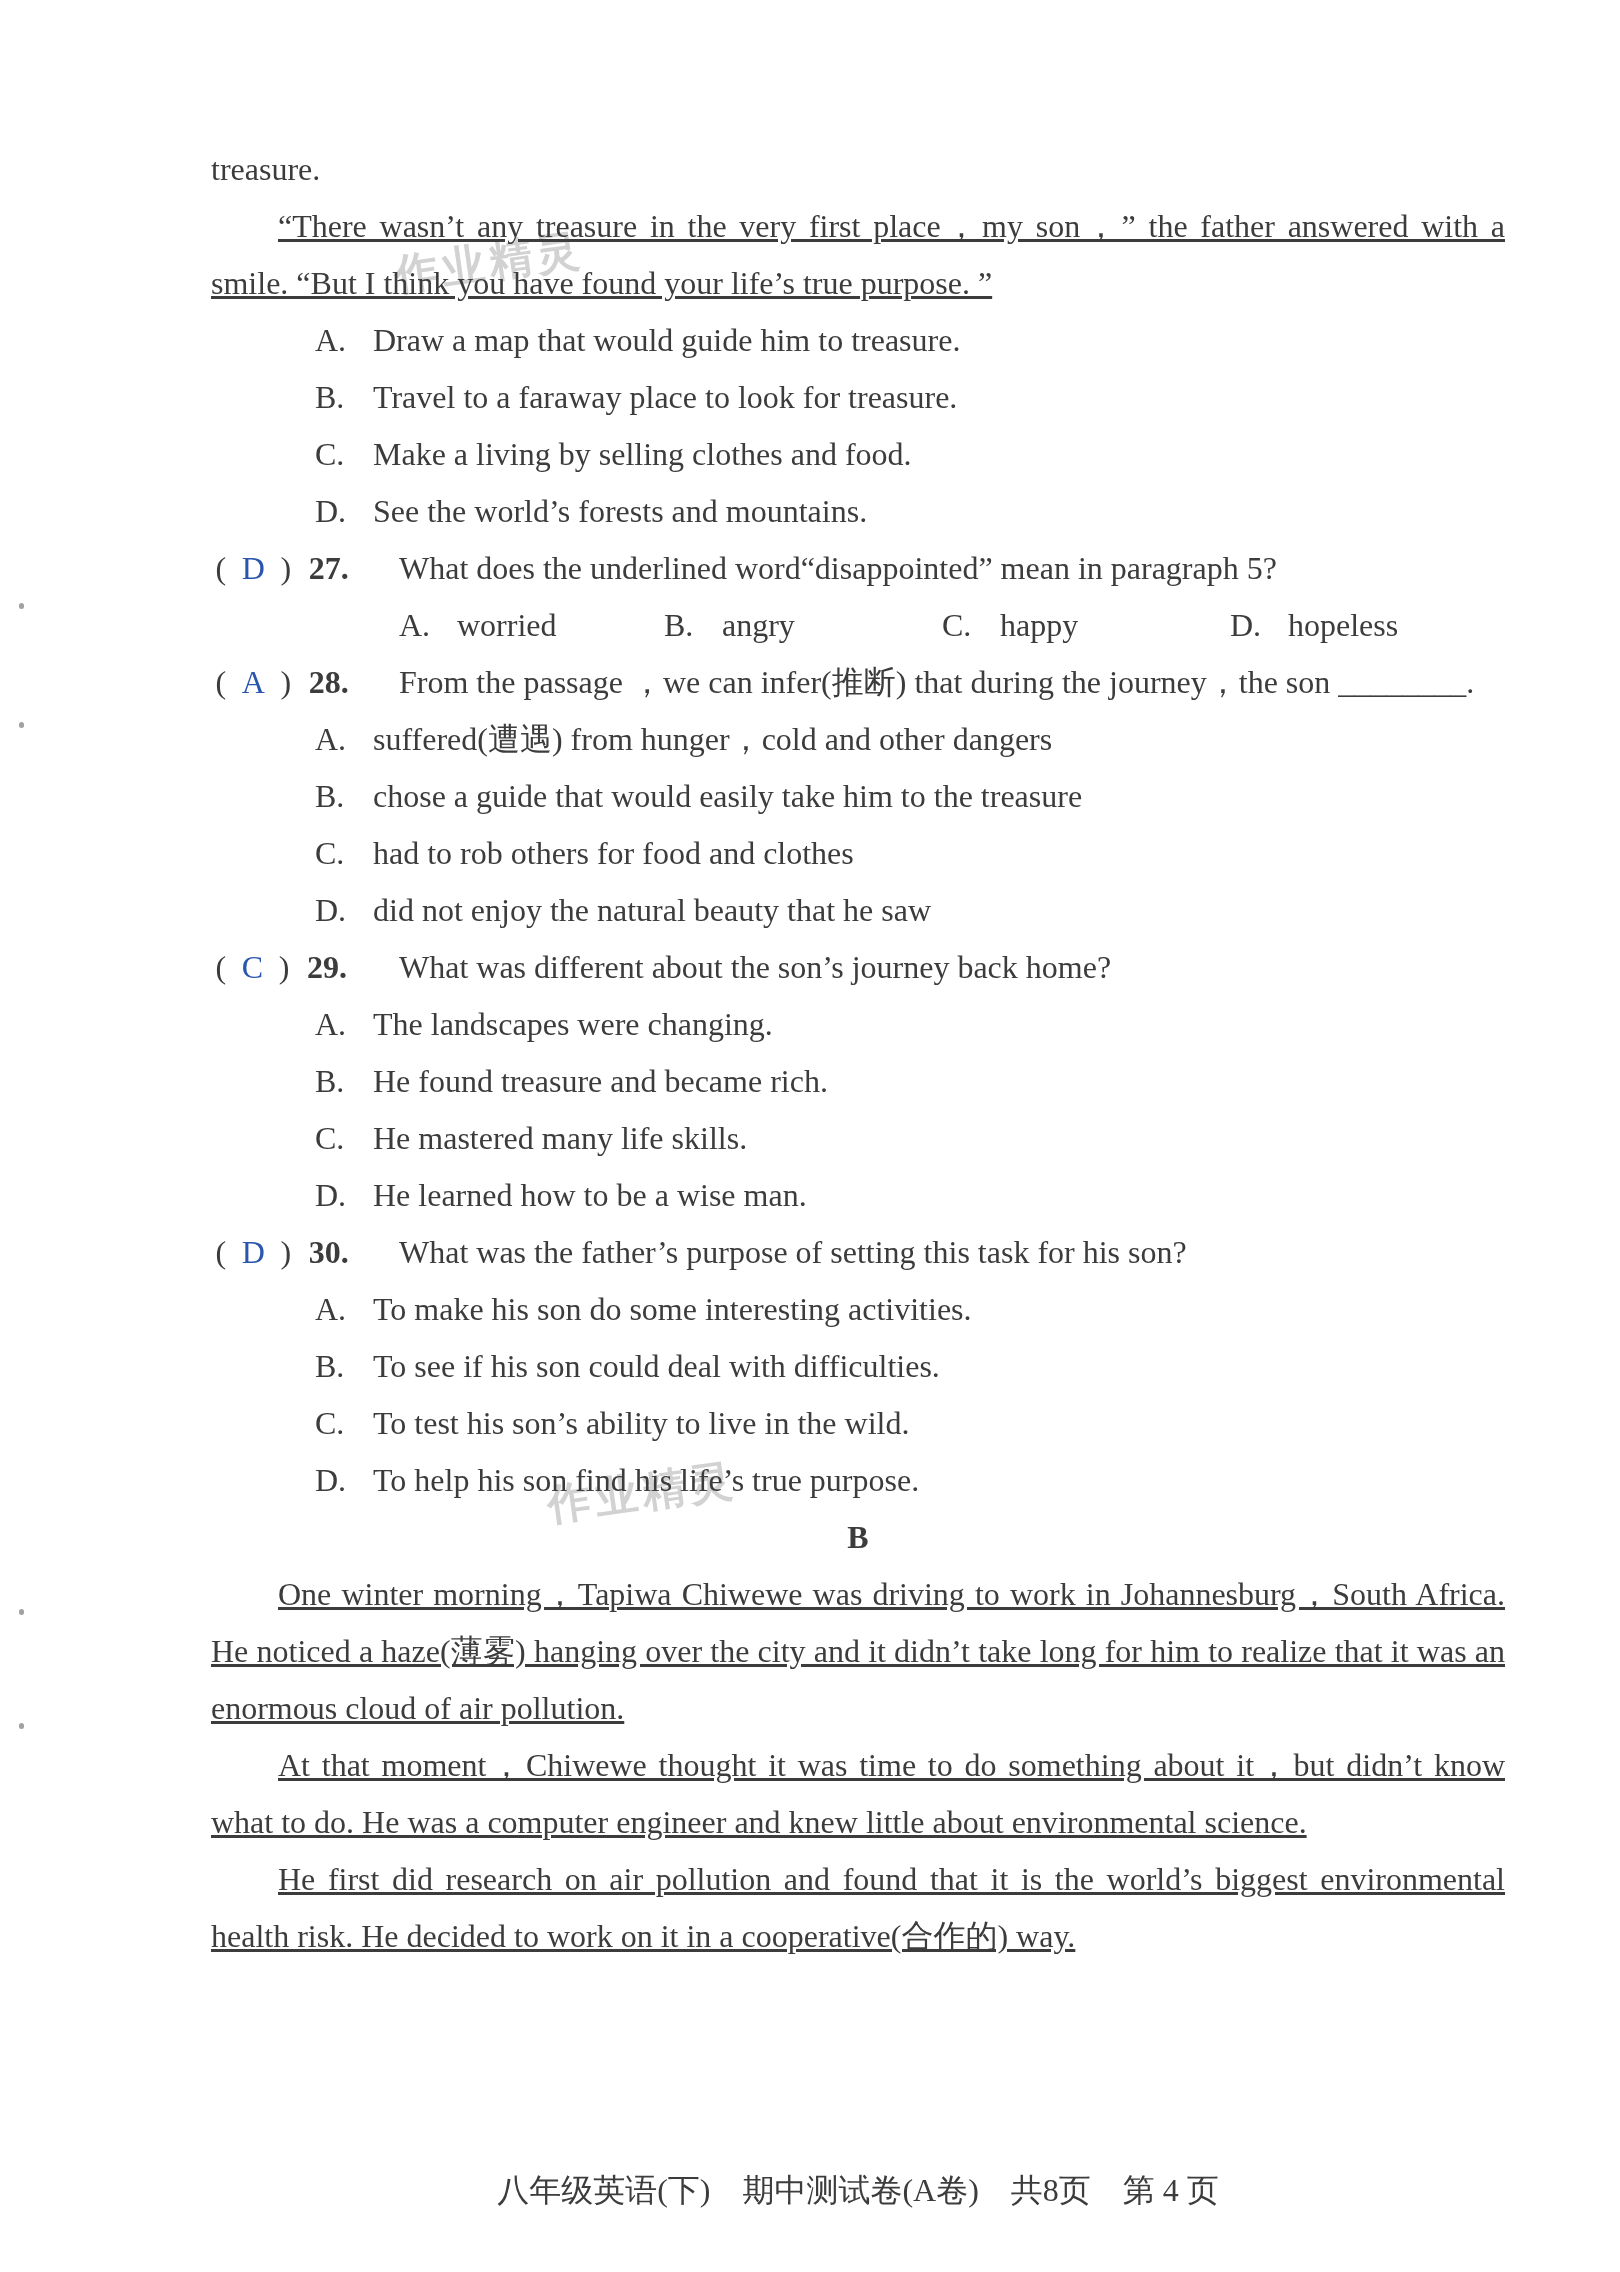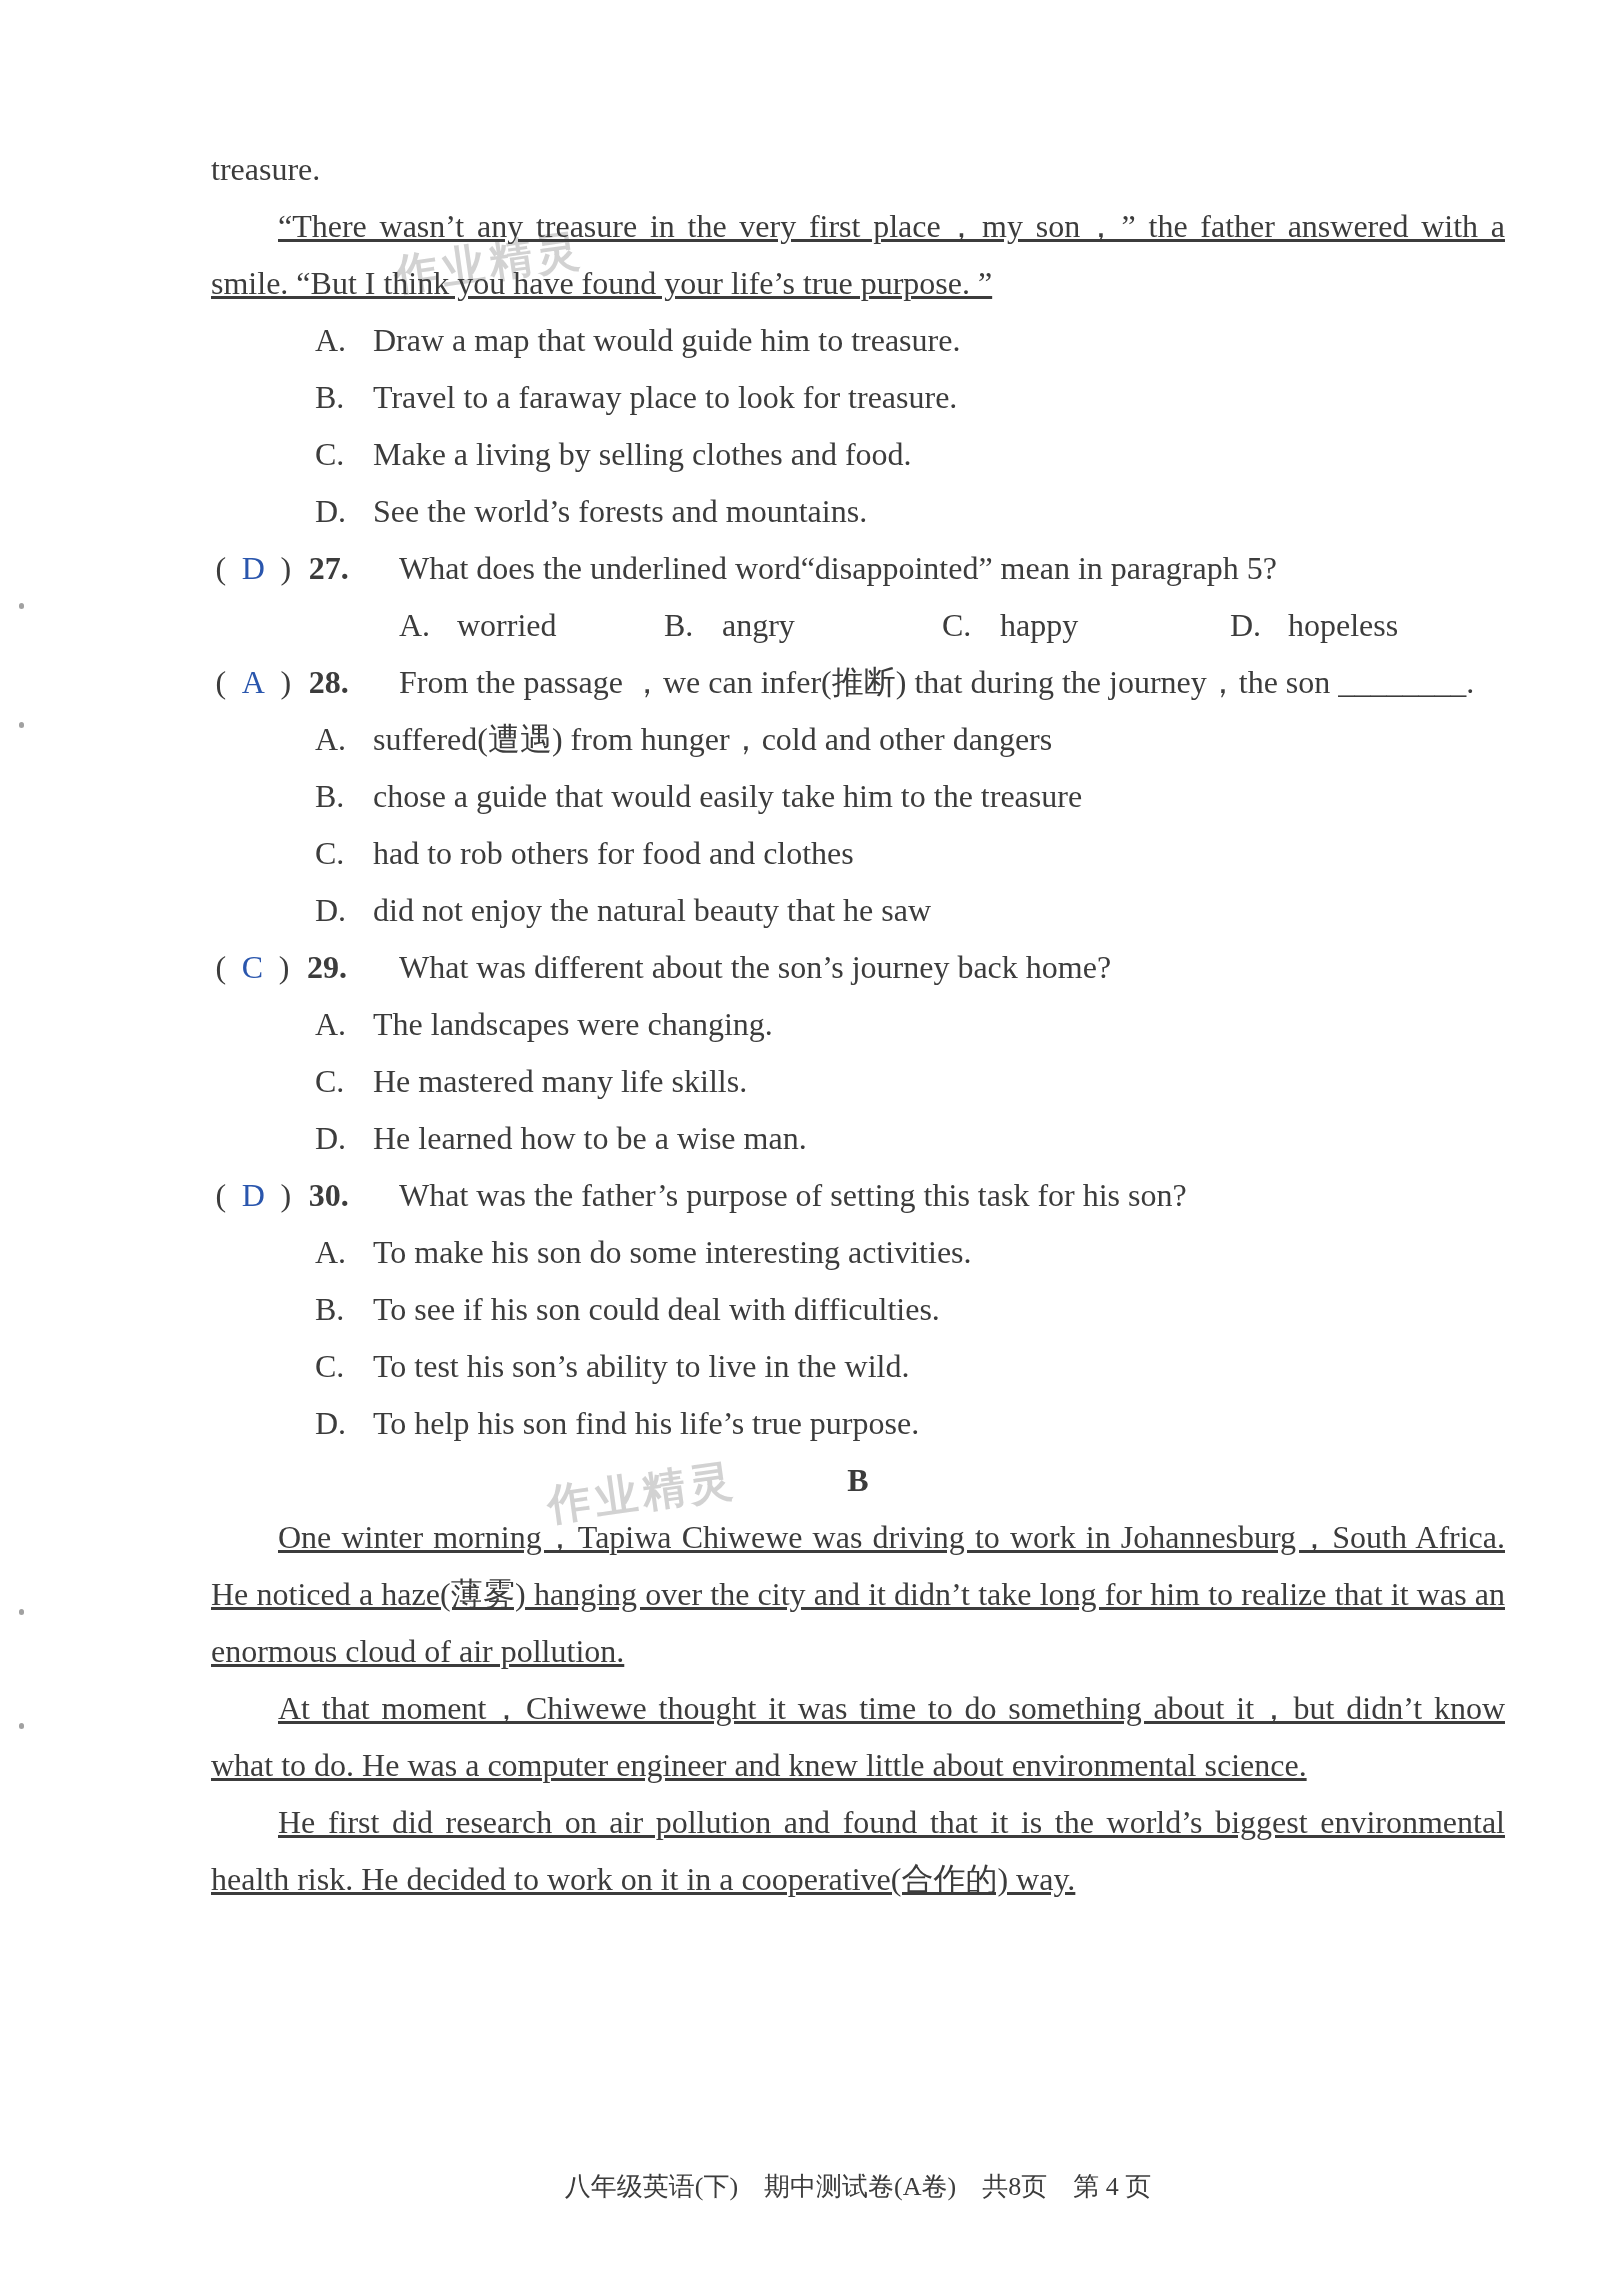--- a/index.html
+++ b/index.html
@@ -59,21 +59,21 @@
     text-align: center;
     font-weight: bold;
   }
 
   .footer {
     position: absolute;
     left: 211px;
     top: 2169px;
     width: 1294px;
     text-align: center;
-    font-size: 26px;
+    font-size: 32px;
     color: #3c3c3c;
     z-index: 2;
   }
 
   .wm {
     position: absolute;
     z-index: 1;
     font-family: "Liberation Sans", sans-serif;
     font-weight: 700;
     font-size: 43px;
@@ -140,20 +140,21 @@
         <div class="opt"><span class="opt-label">B.</span><span class="opt-text">chose a guide that would easily take him to the treasure</span></div>
         <div class="opt"><span class="opt-label">C.</span><span class="opt-text">had to rob others for food and clothes</span></div>
         <div class="opt"><span class="opt-label">D.</span><span class="opt-text">did not enjoy the natural beauty that he saw</span></div>
       </div>
     </div>
 
     <div class="question">
       <div class="q-line"><span class="q-prefix"><span class="q-paren">(</span><span class="q-ans">C</span><span class="q-paren">)</span><span class="q-num">29.</span></span><span class="q-stem">What was different about the son’s journey back home?</span></div>
       <div class="q-options">
         <div class="opt"><span class="opt-label">A.</span><span class="opt-text">The landscapes were changing.</span></div>
+        <div class="opt"><span class="opt-label">B.</span><span class="opt-text">He found treasure and became rich.</span></div>
         <div class="opt"><span class="opt-label">C.</span><span class="opt-text">He mastered many life skills.</span></div>
         <div class="opt"><span class="opt-label">D.</span><span class="opt-text">He learned how to be a wise man.</span></div>
       </div>
     </div>
 
     <div class="question">
       <div class="q-line"><span class="q-prefix"><span class="q-paren">(</span><span class="q-ans">D</span><span class="q-paren">)</span><span class="q-num">30.</span></span><span class="q-stem">What was the father’s purpose of setting this task for his son?</span></div>
       <div class="q-options">
         <div class="opt"><span class="opt-label">A.</span><span class="opt-text">To make his son do some interesting activities.</span></div>
         <div class="opt"><span class="opt-label">B.</span><span class="opt-text">To see if his son could deal with difficulties.</span></div>

